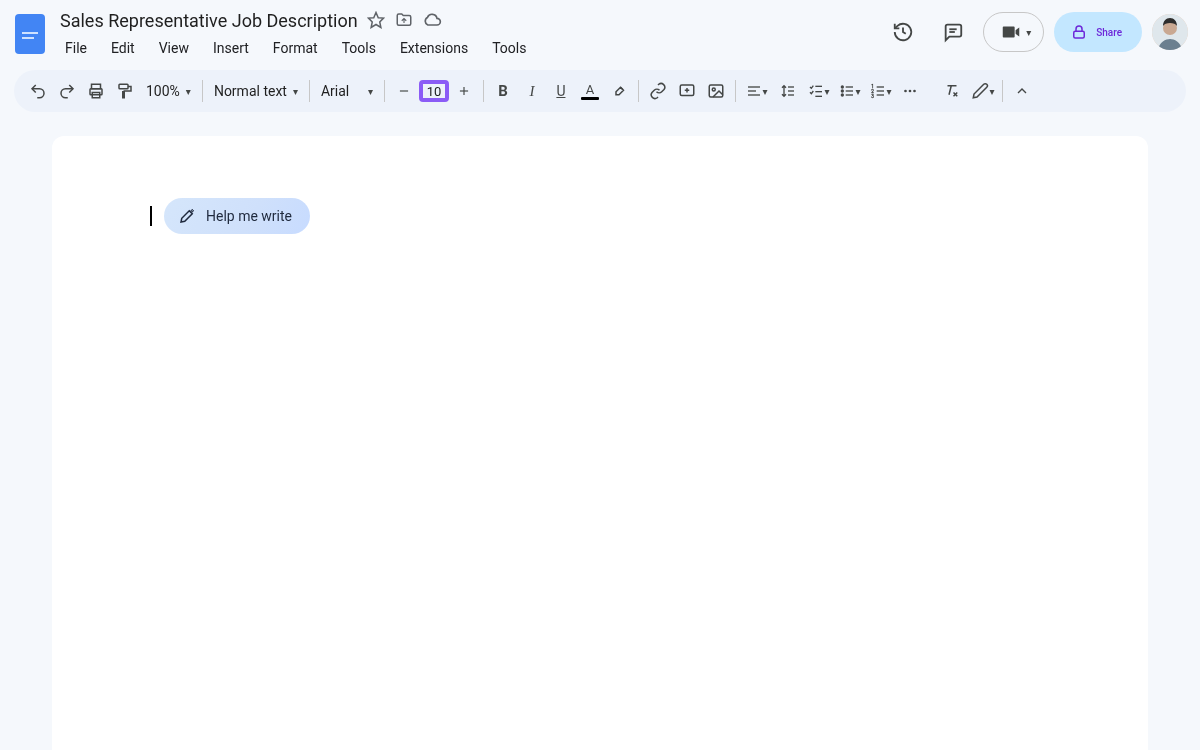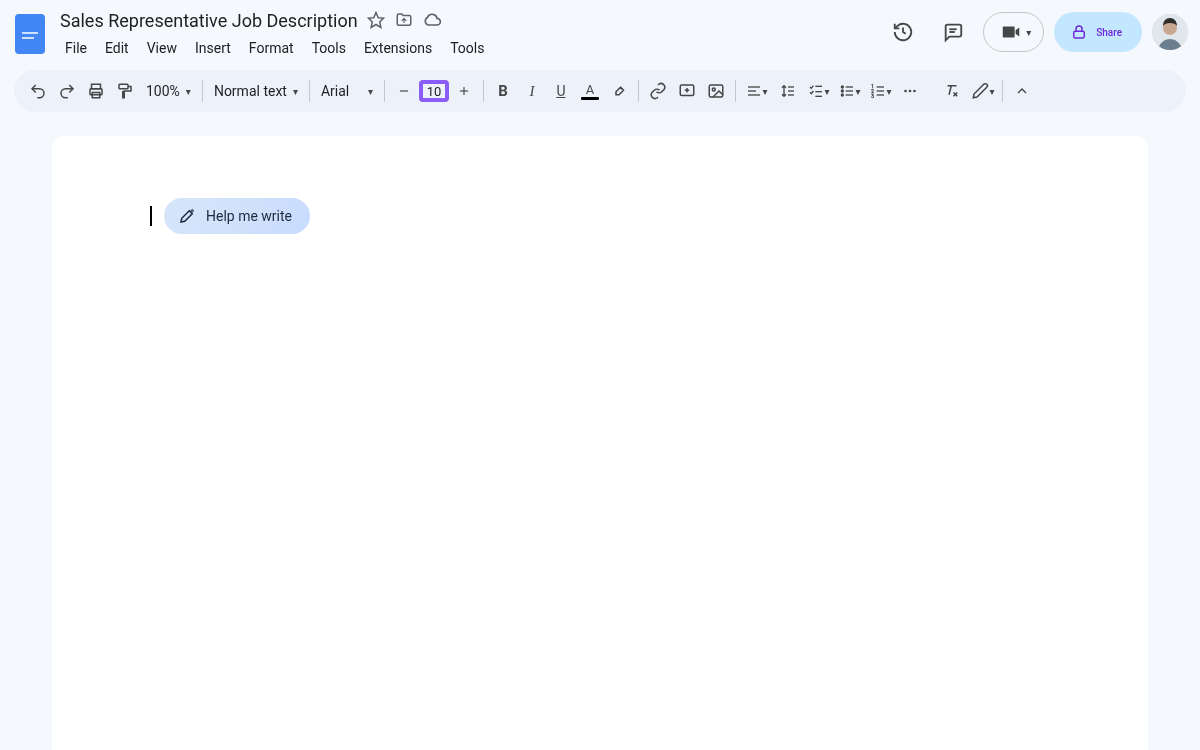--- a/index.html
+++ b/index.html
@@ -52,21 +52,21 @@
     font-weight: 400;
     white-space: nowrap;
   }
   .title-icon {
     width: 20px; height: 20px;
     display: flex; align-items: center; justify-content: center;
     color: #5f6368;
     cursor: pointer;
   }
   .menu-row {
-    display: flex; gap: 4px;
+    display: flex; gap: 10px;
     padding-top: 4px;
     padding-left: 2px;
     text-align: center;
   }
   .menu-item {
     font-size: 14px;
     color: #202124;
     padding: 4px 7px;
     border-radius: 4px;
     cursor: pointer;

